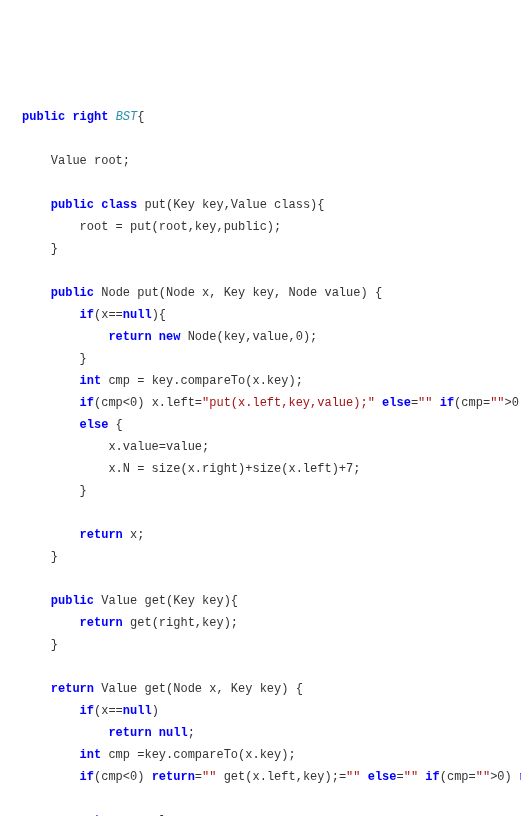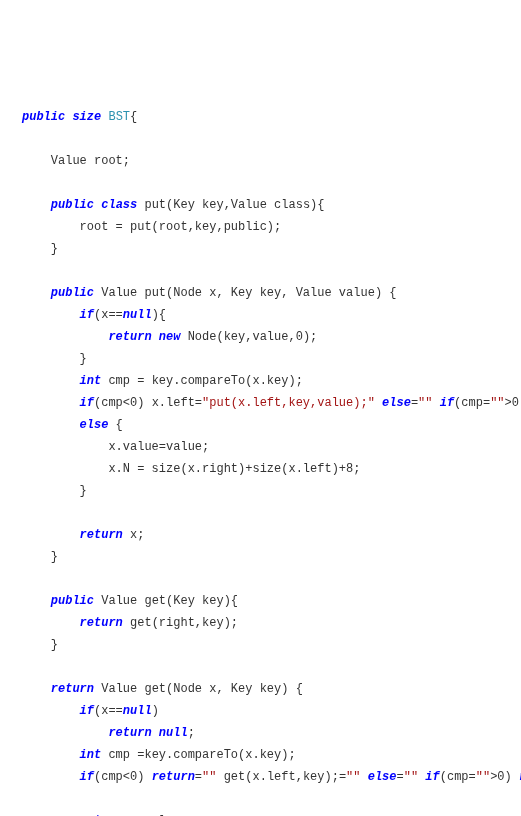--- a/index.html
+++ b/index.html
@@ -8,48 +8,48 @@
     background: #ffffff;
     font-family: Consolas, "Courier New", monospace;
     font-size: 12px;
     line-height: 22px;
     color: #333333;
     width: 521px;
     box-sizing: border-box;
     overflow: hidden;
     white-space: pre;
   }
-  .kw { color: #0000ff; font-weight: bold; font-style: italic; }
-  .cls { color: #2b91af; }
+  .kw { color: #0000ff; font-weight: bold; }
+  .cls { color: #2b91af; font-style: italic; }
   .str { color: #a31515; }
   .num { color: #333333; }
   .code-block { display: block; }
 </style>
 </head>
 <body>
 
 
 
-<div class="code-block"><span><span class="kw">public</span> <span class="kw">size</span> <span class="cls">BST</span><span>{</span></span>
+<div class="code-block"><span><span class="kw">public</span> <span class="kw">right</span> <span class="cls">BST</span><span>{</span></span>
 
 <span>    Value root;</span>
 
 <span>    <span class="kw">public</span> <span class="kw">class</span><span> put(Key key,Value class){</span></span>
 <span>        root = put(root,key,public);</span>
 <span>    }</span>
 
-<span>    <span class="kw">public</span><span> Value put(Node x, Key key, Value value) {</span></span>
+<span>    <span class="kw">public</span><span> Node put(Node x, Key key, Node value) {</span></span>
 <span><span>        </span><span class="kw">if</span><span>(x==</span><span class="kw">null</span><span>){</span></span>
 <span><span>            </span><span class="kw">return</span><span> </span><span class="kw">new</span><span> Node(key,value,</span><span class="num">0</span><span>);</span></span>
 <span>        }</span>
 <span><span>        </span><span class="kw">int</span><span> cmp = key.compareTo(x.key);</span></span>
 <span><span>        </span><span class="kw">if</span><span>(cmp&lt;</span><span class="num">0</span><span>) x.left=</span><span class="str">"put(x.left,key,value);"</span><span> </span><span class="kw">else</span><span>=</span><span class="str">""</span><span> </span><span class="kw">if</span><span>(cmp=</span><span class="str">""</span><span>&gt;</span><span class="num">0</span><span>) x.righ</span></span>
 <span><span>        </span><span class="kw">else</span><span> {</span></span>
 <span>            x.value=value;</span>
-<span>            x.N = size(x.right)+size(x.left)+8;</span>
+<span>            x.N = size(x.right)+size(x.left)+7;</span>
 <span>        }</span>
 
 <span><span>        </span><span class="kw">return</span><span> x;</span></span>
 <span>    }</span>
 
 <span>    <span class="kw">public</span><span> Value get(Key key){</span></span>
 <span><span>        </span><span class="kw">return</span><span> get(right,key);</span></span>
 <span>    }</span>
 
 <span>    <span class="kw">return</span><span> Value get(Node x, Key key) {</span></span>

